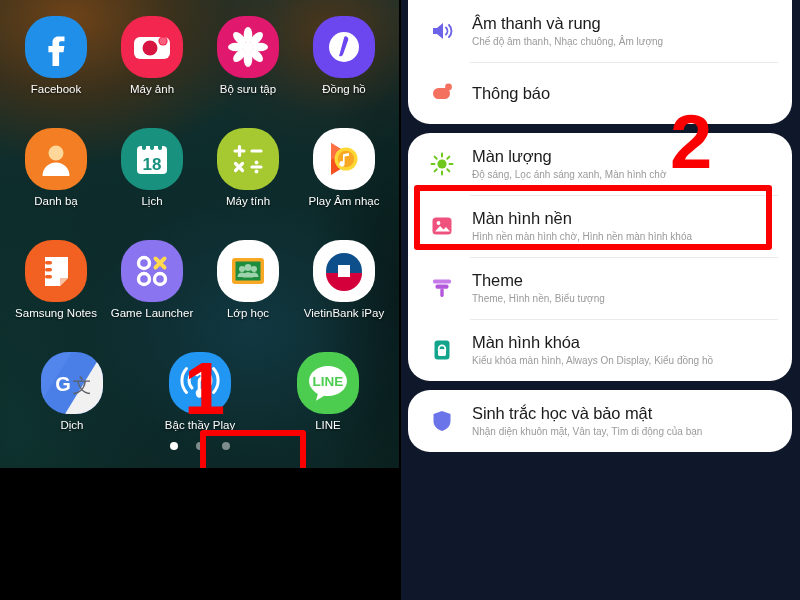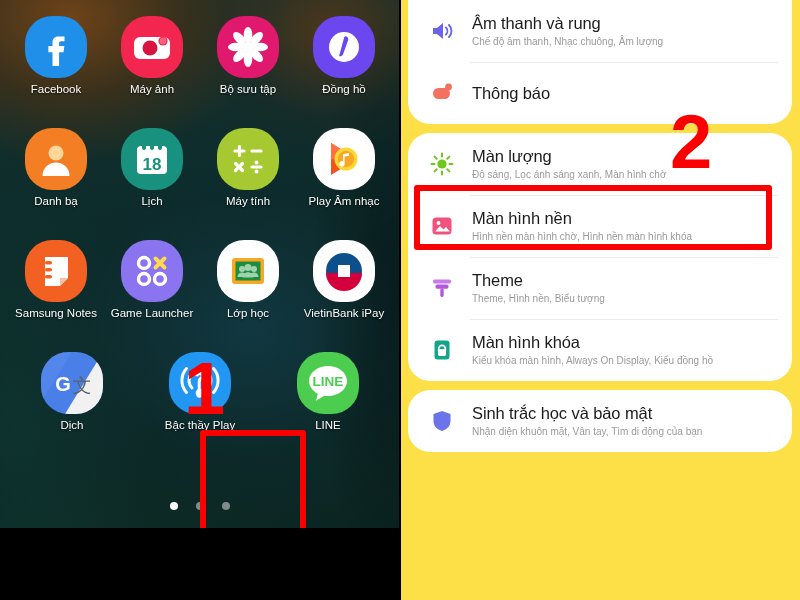--- a/index.html
+++ b/index.html
@@ -14,21 +14,21 @@
     width: 800px;
     height: 600px;
     display: flex;
     background: #000;
   }
 
   
   #home {
     position: relative;
     width: 400px;
-    height: 528px;
+    height: 468px;
     overflow: hidden;
     background:
       radial-gradient(ellipse 260px 190px at 70px 18px, rgba(118,68,22,0.92) 0%, rgba(86,48,14,0.55) 42%, rgba(20,38,38,0.0) 78%),
       radial-gradient(ellipse 200px 160px at 330px 30px, rgba(96,56,20,0.75) 0%, rgba(40,40,34,0.25) 55%, rgba(15,36,36,0.0) 80%),
       radial-gradient(ellipse 300px 240px at 250px 330px, rgba(18,58,70,0.85) 0%, rgba(14,44,48,0.4) 55%, rgba(10,34,32,0) 85%),
       radial-gradient(ellipse 170px 320px at 18px 430px, rgba(16,62,58,0.5) 0%, rgba(10,34,32,0) 80%),
       linear-gradient(170deg, #15332f 0%, #0d2c2b 35%, #0c2926 60%, #0b2522 100%);
   }
   #home::after{
     content:"";
@@ -88,21 +88,21 @@
     z-index: 3;
   }
   .dot { width: 8px; height: 8px; border-radius: 50%; background: #7d8d8b; }
   .dot.active { background: #ffffff; }
 
   
   #settings {
     position: relative;
     width: 400px;
     height: 600px;
-    background: #fde047;
+    background: #0f172a;
     overflow: hidden;
   }
   .card {
     background: #ffffff;
     border-radius: 22px;
     margin: 0 8px 9px 8px;
     overflow: hidden;
   }
   .card.first { margin-top: -20px; padding-top: 20px; }
   .row {

